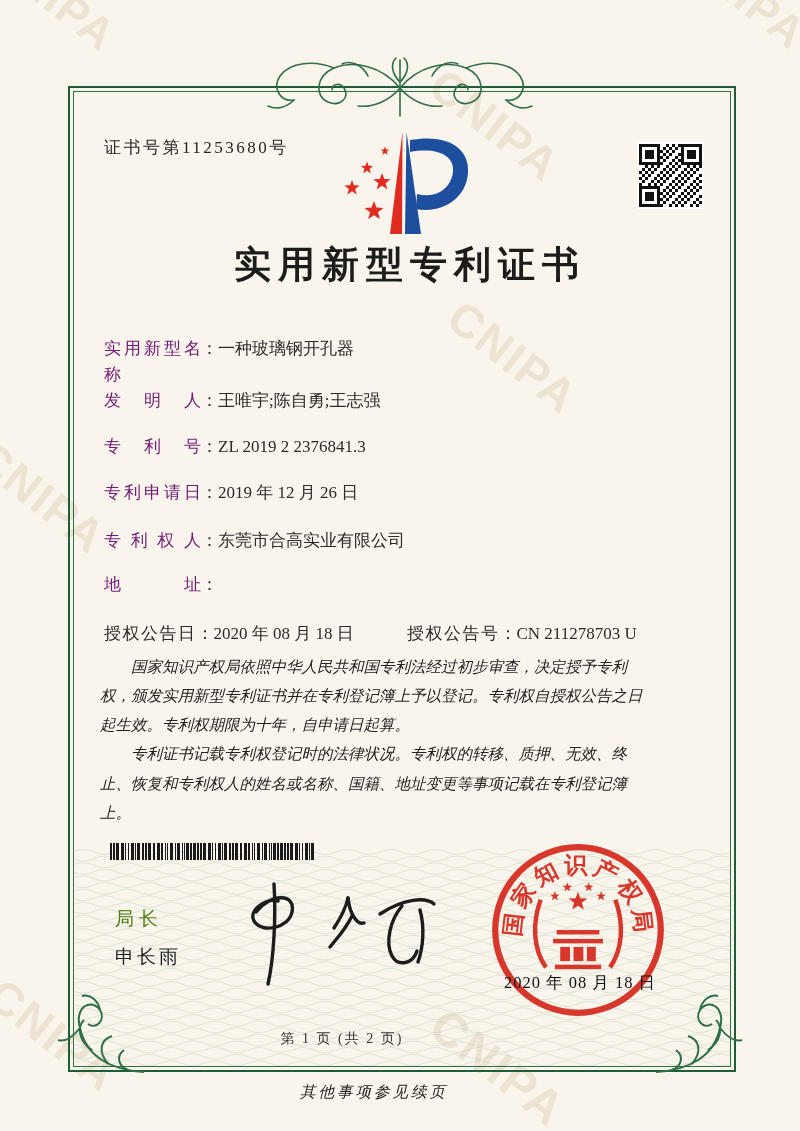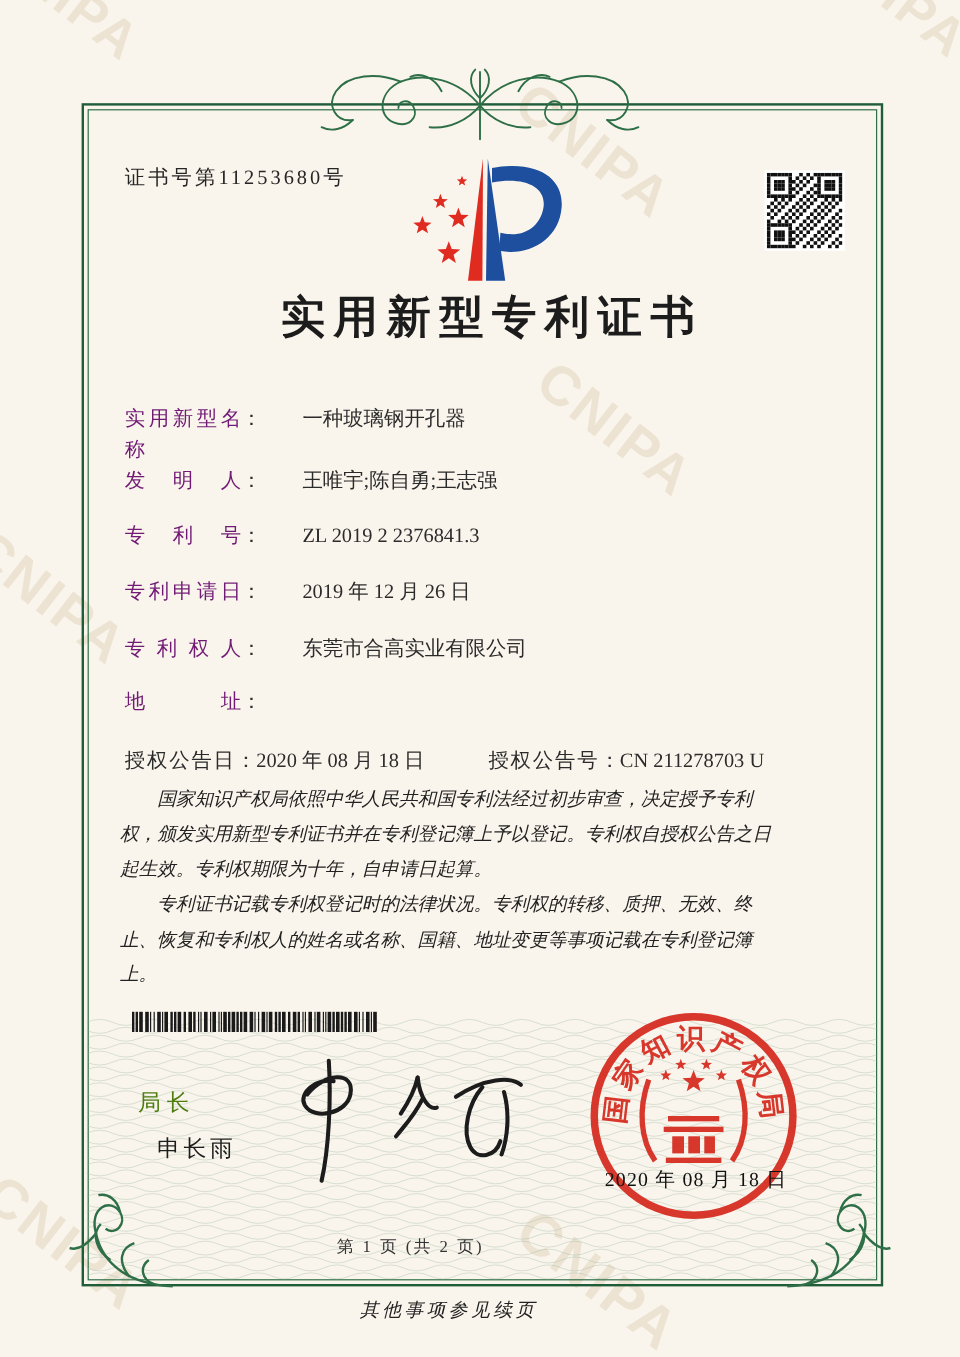--- a/index.html
+++ b/index.html
@@ -12,34 +12,34 @@
   .frame-inner{position:absolute;inset:3px;border:1px solid #2e6f47;}
   
   .cert-no{position:absolute;left:104px;top:136px;font-size:17px;letter-spacing:2.5px;color:#262626;}
   .logo{position:absolute;left:336px;top:126px;width:142px;height:114px;}
   .qr{position:absolute;left:637px;top:142px;width:63px;height:63px;background:#ffffff;padding:2px;}
   .title{position:absolute;left:0;top:240px;width:800px;text-align:center;font-size:37px;font-weight:bold;letter-spacing:7px;color:#1c1c1c;padding-left:10px;}
   
   .frow{position:absolute;left:104px;width:570px;display:flex;align-items:flex-start;font-size:17px;line-height:1.55;}
   .flabel{display:inline-block;width:97px;text-align:justify;text-align-last:justify;color:#701a75;flex:none;}
   .fcolon{flex:none;}
-  .fvalue{max-width:432px;margin-left:34px;}
+  .fvalue{max-width:432px;}
   .grant{position:absolute;left:104px;top:622px;width:580px;font-size:17px;}
   .grant .pair2{position:absolute;left:303px;top:0;}
   .glabel{letter-spacing:1.5px;}
   
   .paras{position:absolute;left:100px;top:652px;width:548px;font-size:15.5px;line-height:1.88;font-style:italic;color:#222;}
   .paras p{margin:0;text-indent:2em;}
   
   .waves{position:absolute;left:72px;top:848px;width:660px;height:221px;}
   
   .barcode{position:absolute;left:110px;top:843px;width:210px;height:17px;}
   
   .sig-title{position:absolute;left:115px;top:906px;font-size:19px;letter-spacing:5px;font-family:"Liberation Sans","DejaVu Sans",sans-serif;color:#4d7c0f;}
-  .sig-name{position:absolute;left:115px;top:944px;font-size:19px;letter-spacing:3px;font-family:"Liberation Sans","DejaVu Sans",sans-serif;color:#1d1d1d;margin-left:16px;}
+  .sig-name{position:absolute;left:115px;top:944px;font-size:19px;letter-spacing:3px;font-family:"Liberation Sans","DejaVu Sans",sans-serif;color:#1d1d1d;}
   .sig-script{position:absolute;left:222px;top:876px;width:230px;height:120px;}
   
   .seal{position:absolute;left:489px;top:841px;width:178px;height:178px;opacity:.93;}
   .seal-date{position:absolute;left:494px;top:972px;width:172px;text-align:center;font-size:16.5px;color:#111;letter-spacing:1px;}
   
   .pageno{position:absolute;left:68px;top:1030px;width:548px;text-align:center;font-size:14px;letter-spacing:2px;color:#333;}
   .note{position:absolute;left:0;top:1082px;width:748px;text-align:center;font-size:15.5px;font-style:italic;letter-spacing:3px;color:#222;}
   
   .orn-top{position:absolute;left:250px;top:52px;width:300px;height:74px;}
   .orn-bl{position:absolute;left:52px;top:984px;width:100px;height:100px;}

